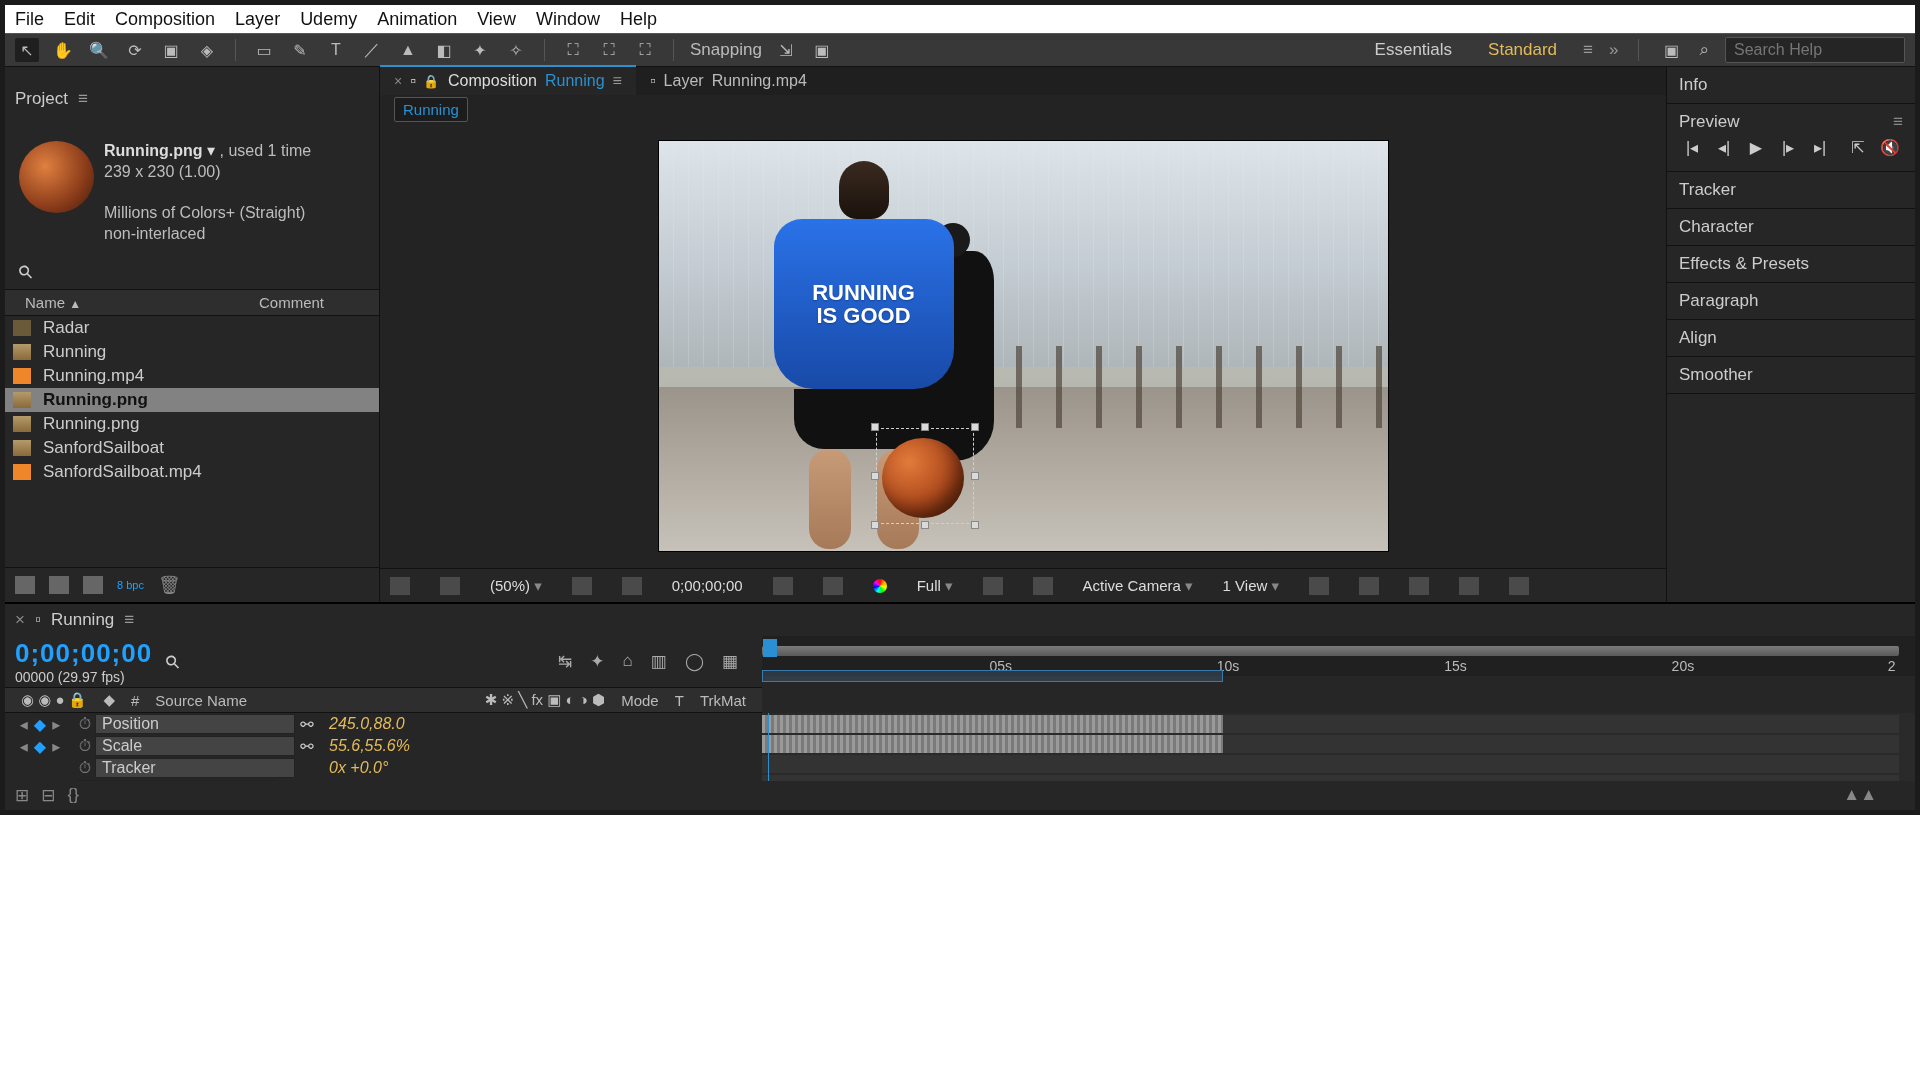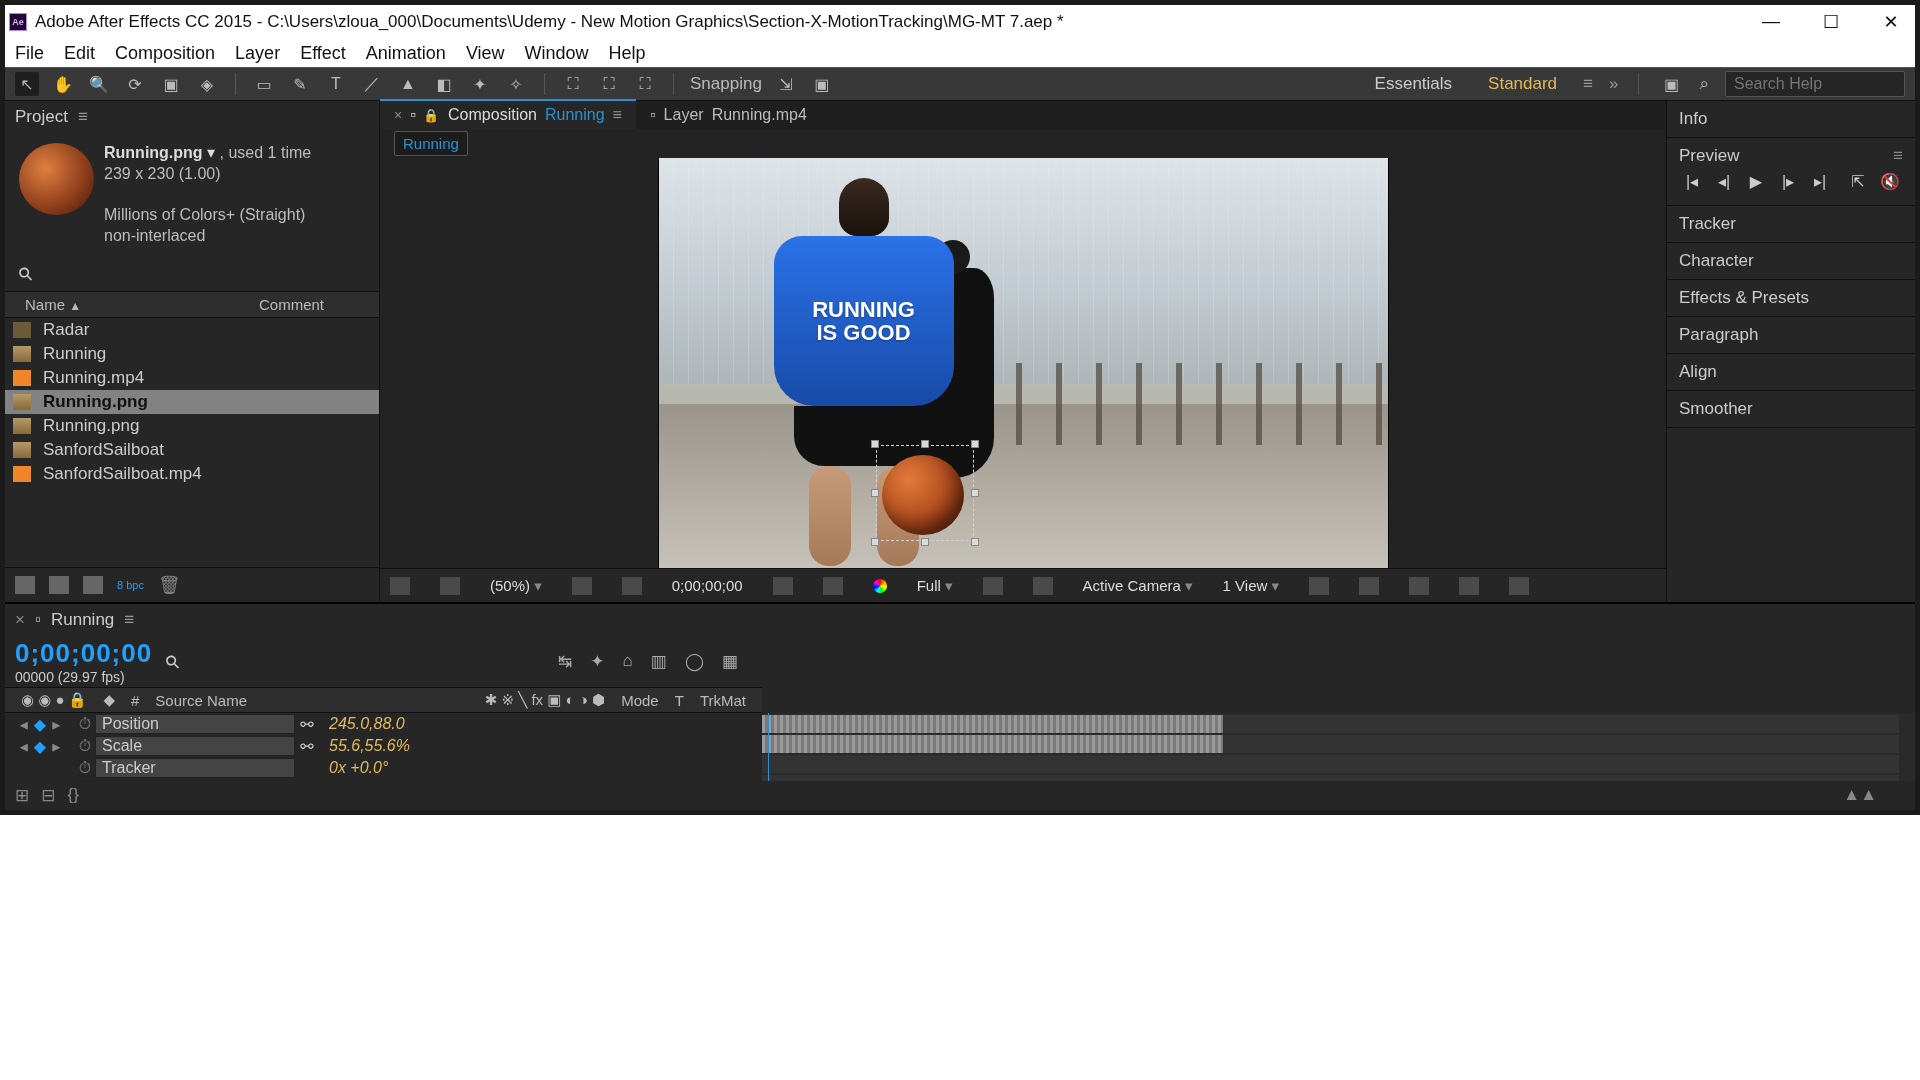--- a/index.html
+++ b/index.html
@@ -25,21 +25,21 @@
 .tool-right { margin-left:auto; display:flex; align-items:center; gap:16px; }
 .workspace-name { color:#ccc; font-size:17px; padding:4px 10px;}
 .workspace-name.active { color:#e4ba5a; }
 .search-box { background:#252525; border:1px solid #555; border-radius:2px; padding:3px 8px; width:180px; color:#ccc; font-size:16px; }
 
 
 .mainrow { flex:1; display:flex; min-height:0; }
 
 
 .project { width:375px; background:#262626; border-right:1px solid #111; display:flex; flex-direction:column; }
-.panel-tab { background:#262626; padding:6px 10px; font-size:17px; display:flex; align-items:center; gap:10px; color:#ccc;}
+.panel-tab { background:#262626; padding:22px 10px; font-size:17px; display:flex; align-items:center; gap:10px; color:#ccc;}
 .panel-menu { color:#999; }
 .proj-thumb-row { display:flex; gap:10px; padding:10px 14px; }
 .proj-thumb { width:75px; height:72px; background:radial-gradient(circle at 35% 35%, #e08040, #8b3c1a 60%, #40180a); border-radius:50%; }
 .proj-meta { font-size:16px; color:#bdbdbd; line-height:1.3;}
 .proj-meta .fname { color:#ddd; font-weight:bold; display:inline;}
 .proj-meta .tri { color:#ddd; }
 .proj-search { padding:6px 14px;}
 .proj-search .mag { font-size:18px; transform:rotate(-45deg); display:inline-block;}
 .proj-cols { display:flex; background:#2e2e2e; border-top:1px solid #111; border-bottom:1px solid #111; padding:4px 10px; font-size:15px; color:#bbb; }
 .proj-cols .c-name { flex:1; padding-left:10px;}
@@ -145,36 +145,27 @@
 .tbg1{top:2px}.tbg2{top:22px}.tbg3{top:42px}.tbg4{top:62px}
 .play-line { position:absolute; top:0; bottom:0; left:6px; width:1px; background:#2a90d1;}
 .tl-footer { display:flex; gap:12px; padding:4px 10px; color:#888;}
 .zoom-mtn { margin-left:auto; padding-right:28px; color:#888;}
 </style>
 </head>
 <body>
 
 <div class="app">
 
-  <div class="titlebar">
-    <div class="ae-logo">Ae</div>
-    <div class="title-text">Adobe After Effects CC 2015 - C:\Users\zloua_000\Documents\Udemy - New Motion Graphics\Section-X-MotionTracking\MG-MT 7.aep *</div>
-    <div class="win-btns">
-      <span class="win-btn">—</span>
-      <span class="win-btn">☐</span>
-      <span class="win-btn">✕</span>
-    </div>
-  </div>
 
   <div class="menubar">
     <span>File</span>
     <span>Edit</span>
     <span>Composition</span>
     <span>Layer</span>
-    <span>Effect</span>
+    <span>Udemy</span>
     <span>Animation</span>
     <span>View</span>
     <span>Window</span>
     <span>Help</span>
   </div>
 
   <div class="toolbar">
     <span class="tool sel">↖</span>
     <span class="tool">✋</span>
     <span class="tool">🔍</span>
@@ -401,20 +392,32 @@
           <span class="tcol">◉ ◉ ● 🔒</span>
           <span class="tcol">◆</span>
           <span class="tcol">#</span>
           <span class="tcol sn">Source Name</span>
           <span class="tcol">✱ ※ ╲ fx ▣ ◐ ◑ ⬢</span>
           <span class="tcol">Mode</span>
           <span class="tcol">T</span>
           <span class="tcol">TrkMat</span>
         </div>
       </div>
+      <div class="tl-ruler">
+        <div class="ruler-track"></div>
+        <div class="playhead"></div>
+        <div class="ruler-marks" id="ruler-marks">
+            <span class="rmark" style="left: 20%;">05s</span>
+            <span class="rmark" style="left: 40%;">10s</span>
+            <span class="rmark" style="left: 60%;">15s</span>
+            <span class="rmark" style="left: 80%;">20s</span>
+            <span class="rmark" style="left: 99%;">2</span>
+          </div>
+        <div class="work-area"></div>
+      </div>
     </div>
 
     <div class="tl-body">
       <div class="tl-body-left" id="tl-props">
           <div class="prop-row">
             <span class="kf">
               <span>◂</span>
               <span class="dia">◆</span>
               <span>▸</span>
             </span>

